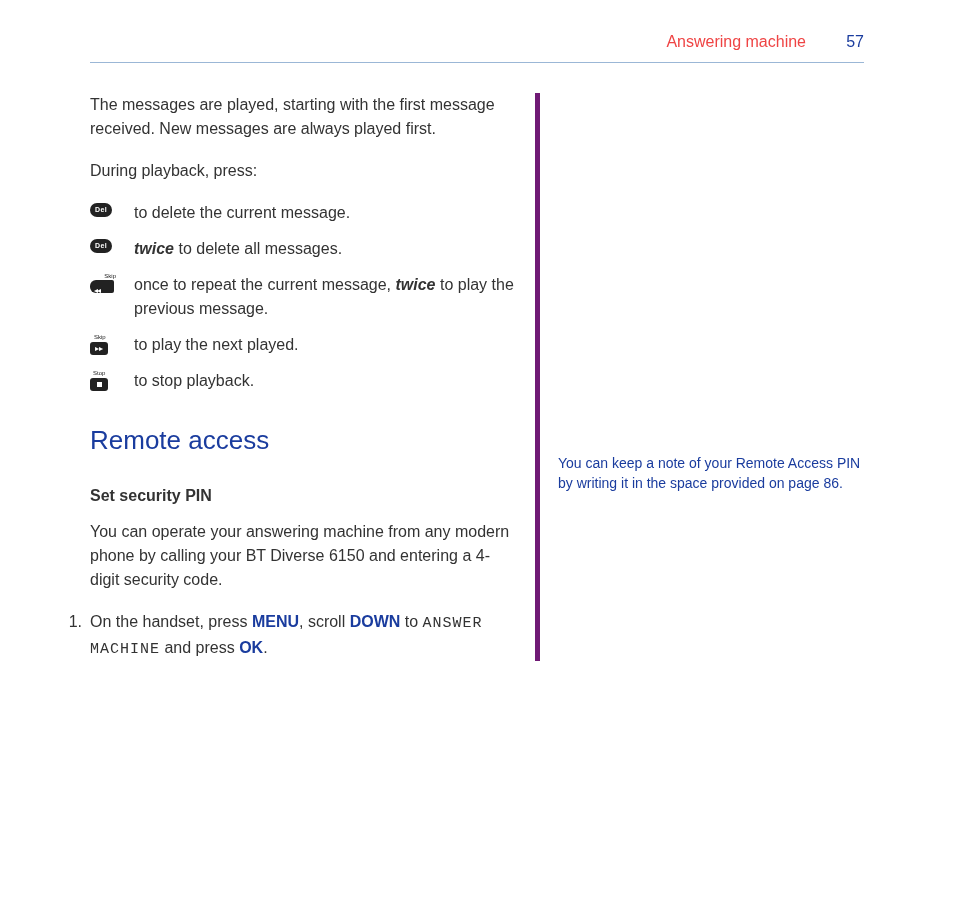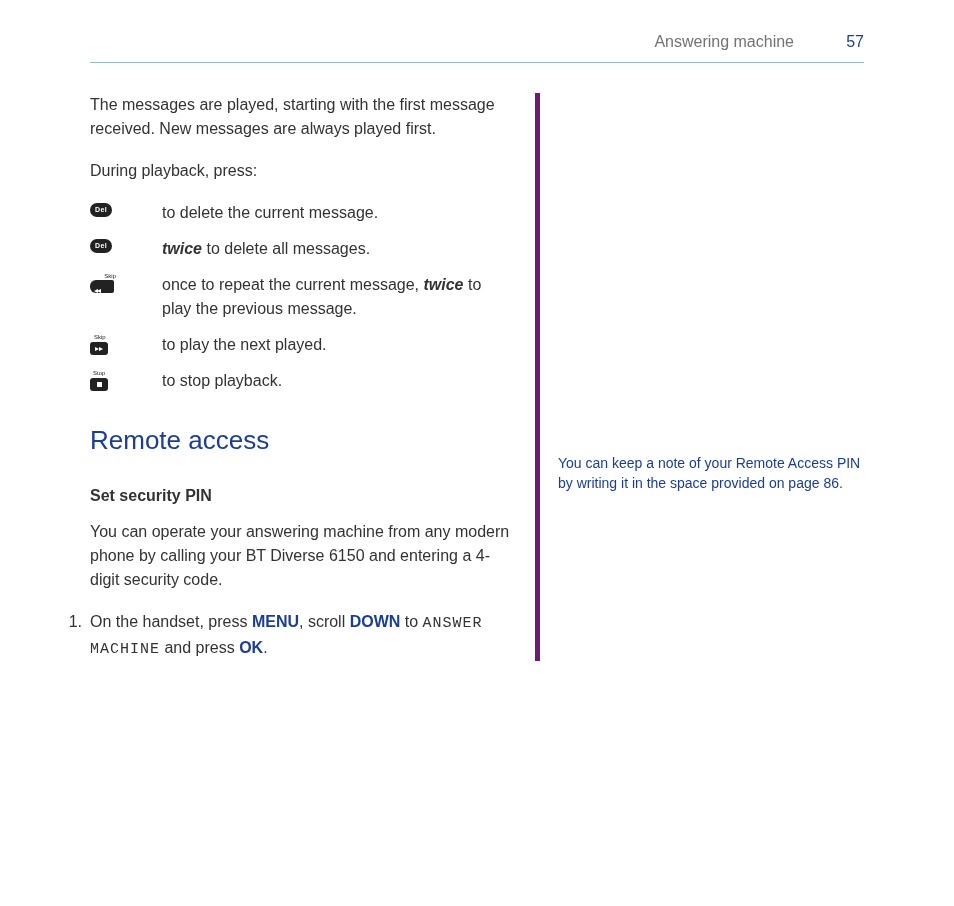--- a/index.html
+++ b/index.html
@@ -27,23 +27,23 @@
   }
   .section-header {
     display: flex;
     justify-content: flex-end;
     align-items: baseline;
     border-bottom: 1px solid #9bb7d6;
     padding-bottom: 8px;
     margin-bottom: 30px;
   }
   .section-name {
-    color: #737373;
+    color: #ef4444;
     font-size: 16px;
-    margin-right: 40px;
+    margin-right: 28px;
   }
   .page-number {
     color: #1a3c9e;
     font-size: 16px;
     width: 30px;
     text-align: right;
   }
   .columns {
     display: flex;
     gap: 0;
@@ -65,21 +65,20 @@
     margin-bottom: 18px;
     color: #333;
   }
   .icon-list {
     margin-bottom: 28px;
   }
   .icon-row {
     display: flex;
     align-items: flex-start;
     margin-bottom: 12px;
-    gap: 28px;
   }
   .icon-cell {
     flex: 0 0 44px;
     display: flex;
     align-items: flex-start;
     justify-content: flex-start;
     padding-top: 2px;
   }
   .icon-text {
     flex: 1;

